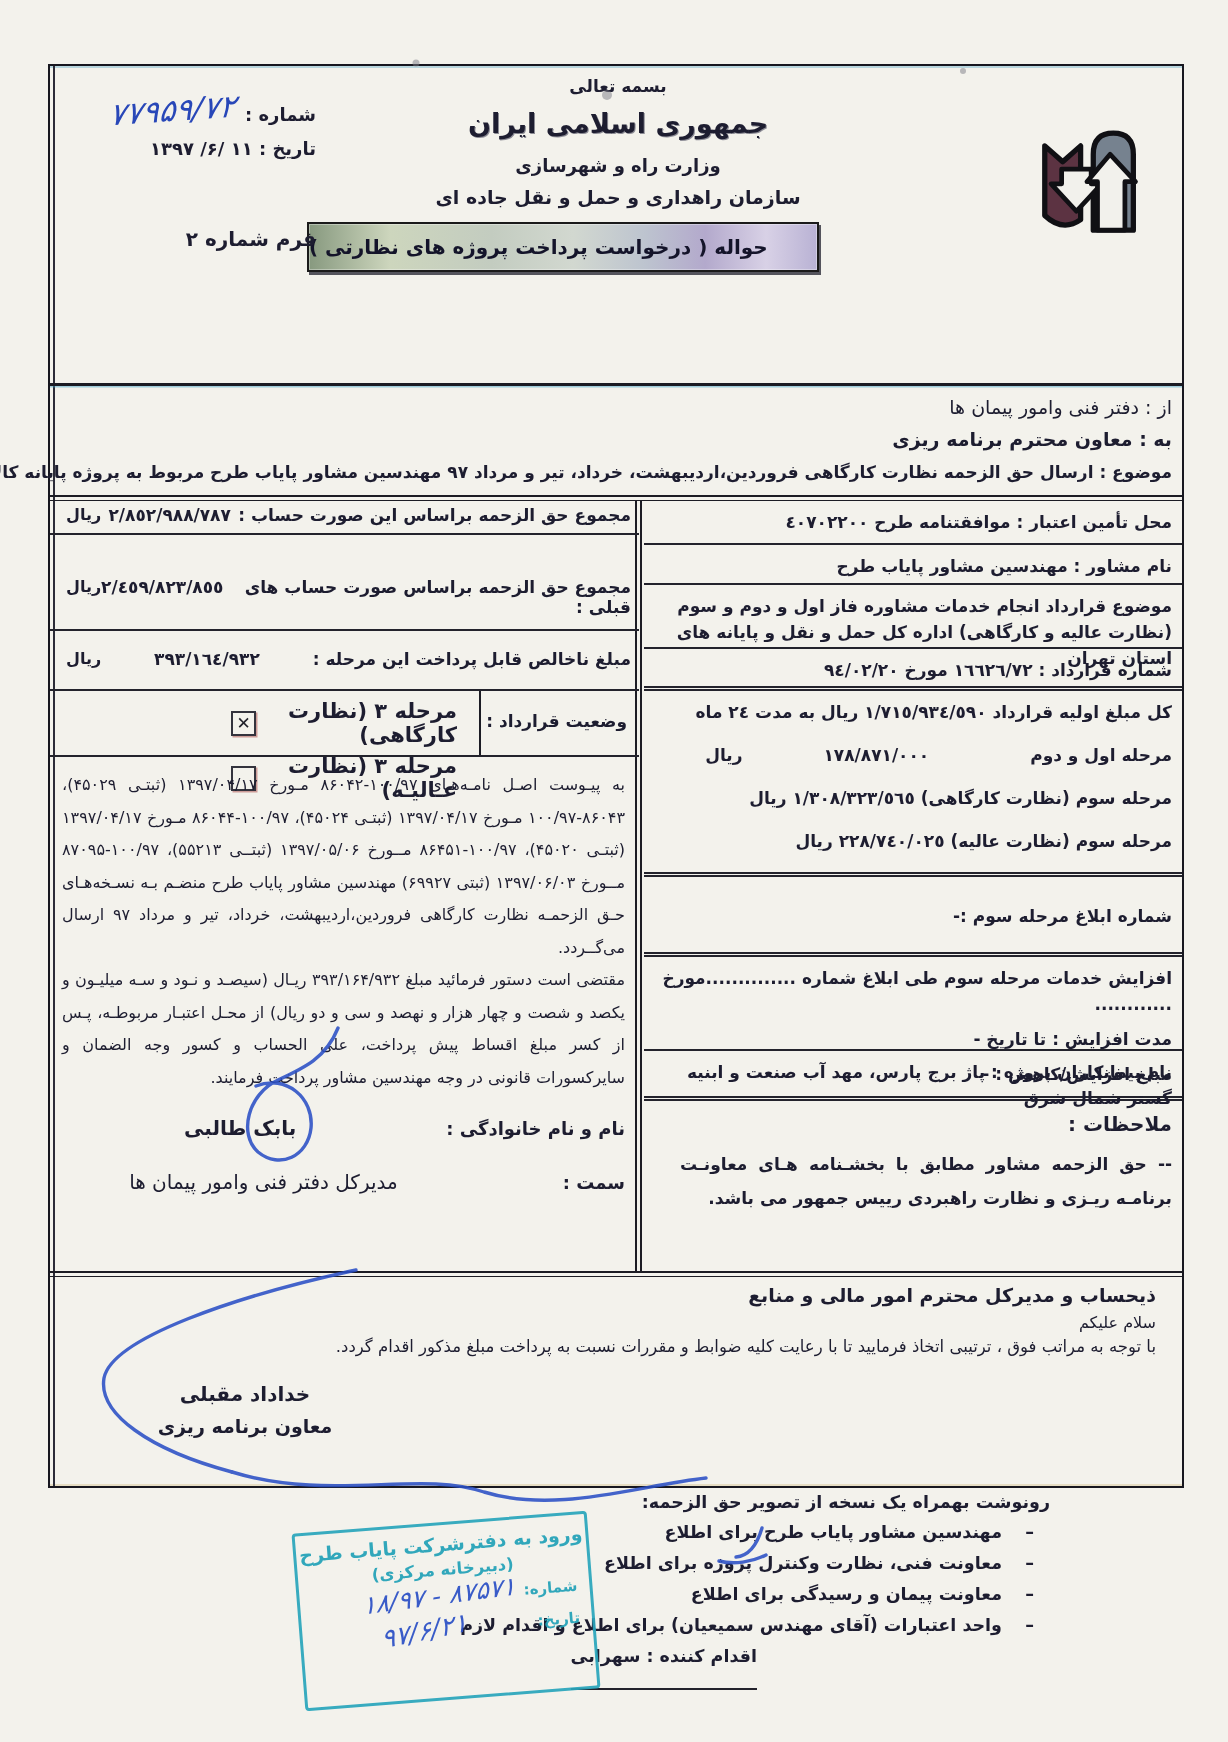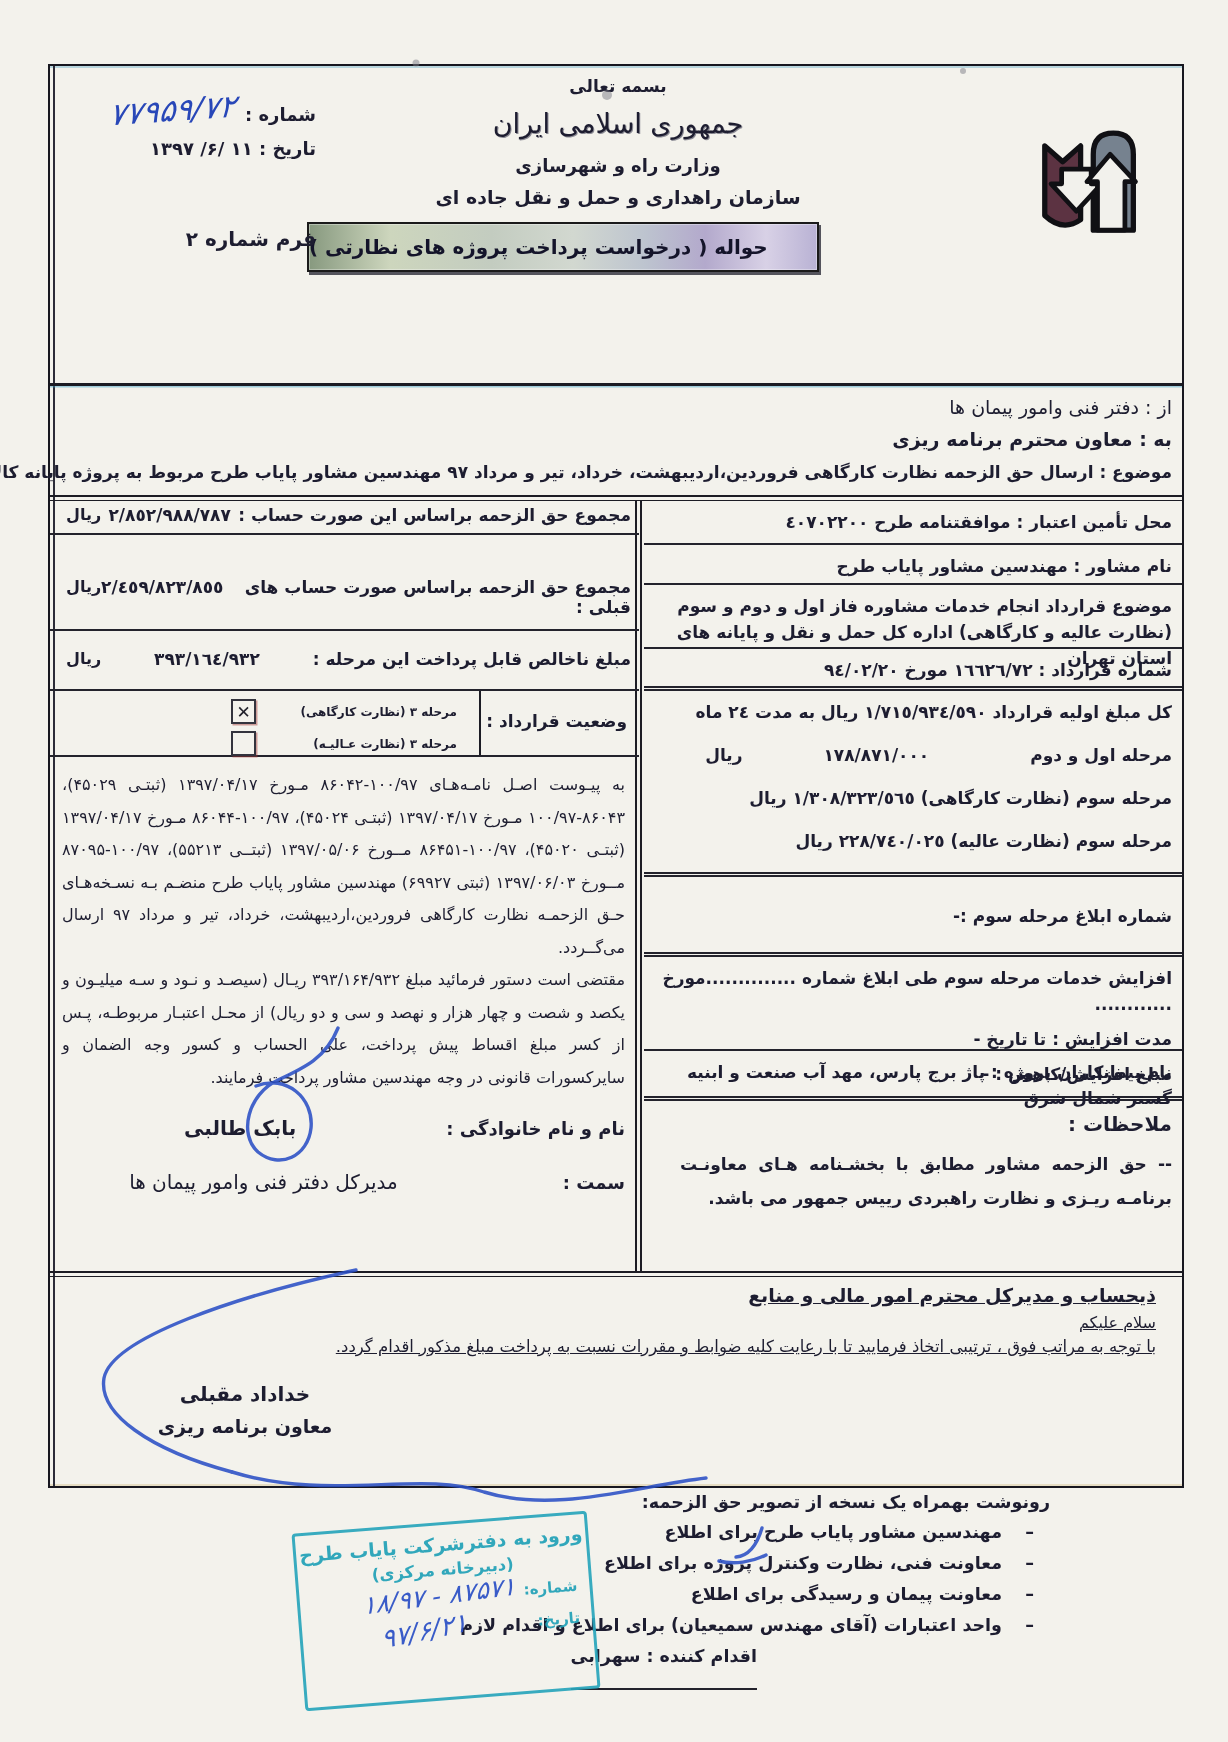--- a/index.html
+++ b/index.html
@@ -13,21 +13,21 @@
   
   .frame{
     position:absolute;left:48px;top:64px;width:1136px;height:1424px;
     border:2.5px solid #17171f;box-sizing:border-box;
     box-shadow:inset 0 2px 0 rgba(50,150,190,.30), inset 0 -2px 0 rgba(190,160,70,.25);
   }
   .frame::before{content:"";position:absolute;left:3px;top:0;bottom:0;width:1.5px;background:#2c2c38;}
   
   .hdr-center{position:absolute;top:10px;left:300px;width:536px;text-align:center;}
   .bismillah{font-size:17px;font-weight:bold;}
-  .republic{font-size:27px;font-weight:normal;margin-top:12px;letter-spacing:1px;
+  .republic{font-size:27px;font-weight:bold;margin-top:12px;letter-spacing:1px;
     filter:blur(.4px);text-shadow:1px 1px 0 rgba(70,70,90,.6);}
   .ministry{font-size:18px;font-weight:bold;margin-top:16px;}
   .org{font-size:19px;font-weight:bold;margin-top:10px;}
   .titlebar{
     position:absolute;top:156px;left:257px;width:508px;height:46px;
     background:linear-gradient(90deg,#87997f 0%,#cdd6bd 16%,#c3ccc0 36%,#d2d8d0 52%,#bdc4cf 66%,#b3a9cc 78%,#d8d1e6 90%,#b9b2d4 100%);
     border:2px solid #1a1a1a;box-shadow:2px 3px 0 #54545c, inset 0 0 0 1px rgba(255,255,255,.35);
     display:flex;align-items:center;justify-content:flex-end;
     font-weight:bold;font-size:20px;color:#14142a;
   }
@@ -68,34 +68,34 @@
   .remarks-text{width:492px;text-align:justify;line-height:34px;margin-top:10px;}
   
   .fee-row{display:flex;justify-content:space-between;box-sizing:border-box;
     border-bottom:2px solid #23232c;padding:4px 8px 0 16px;font-weight:bold;font-size:17px;}
   .fee-unit{font-size:16px;}
   .status-row{display:flex;box-sizing:border-box;border-bottom:2px solid #23232c;}
   .st-label{width:160px;box-sizing:border-box;border-left:2.5px solid #1c1c24;
     padding:20px 12px 0 0;font-weight:bold;font-size:17px;}
   .st-opts{flex:1;padding:8px 22px 0 0;}
   .opt{display:flex;margin-bottom:7px;align-items:center;}
-  .opt-label{width:187px;text-align:right;font-weight:bold;font-size:12px;}
+  .opt-label{width:187px;text-align:right;font-weight:bold;font-size:21px;}
   .box{width:25px;height:25px;margin-right:14px;border:2px solid #33333d;box-sizing:border-box;
     display:inline-flex;align-items:center;justify-content:center;
     font-size:17px;font-weight:bold;color:#23232c;box-shadow:1.5px 1.5px 0 rgba(160,50,50,.45);}
   .para-cell{box-sizing:border-box;padding:12px 14px 0 12px;position:relative;}
   .para-cell p{margin:0;text-align:justify;font-size:16px;line-height:32.5px;font-weight:400;}
   .sigrow{display:flex;margin-top:22px;align-items:baseline;}
   .sigrow .sl{font-size:18px;font-weight:bold;}
   .sigrow .sv{font-size:20px;font-weight:bold;margin-right:150px;}
   .sigrow2{display:flex;margin-top:30px;align-items:baseline;}
   .sigrow2 .sl{font-size:18px;font-weight:bold;}
   .sigrow2 .sv{font-size:20px;font-weight:normal;margin-right:165px;}
   
-  .finance{position:absolute;top:1212px;left:12px;right:0;padding:6px 26px;box-sizing:border-box;text-decoration:underline;}
+  .finance{position:absolute;top:1212px;left:12px;right:0;padding:6px 26px;box-sizing:border-box;}
   .fin-head{font-size:19px;font-weight:bold;}
   .fin-greet{font-size:16px;margin-top:7px;}
   .fin-body{font-size:16.5px;margin-top:5px;}
   .deputy{position:absolute;left:80px;top:1316px;width:230px;text-align:center;}
   .deputy-name{font-size:20px;font-weight:bold;}
   .deputy-title{font-size:19px;font-weight:bold;margin-top:9px;}
   
   .cc{position:absolute;top:1492px;right:178px;width:600px;text-align:right;}
   .cc-title{font-size:17.5px;font-weight:bold;}
   .cc ul{list-style:none;margin:10px 0 0 0;padding:0;}

